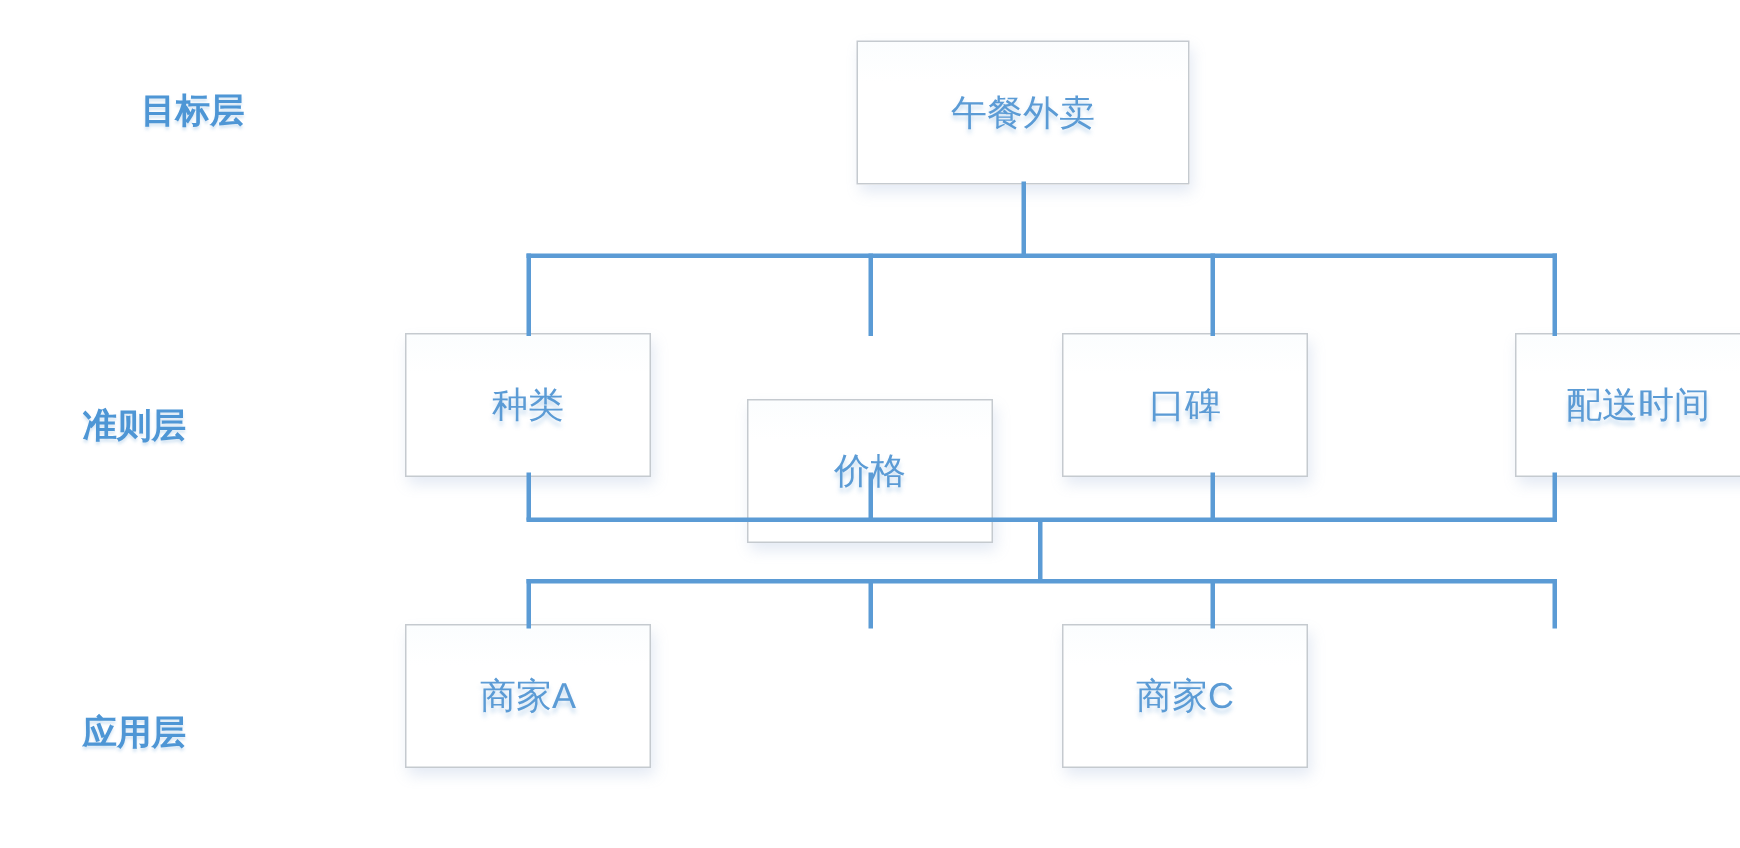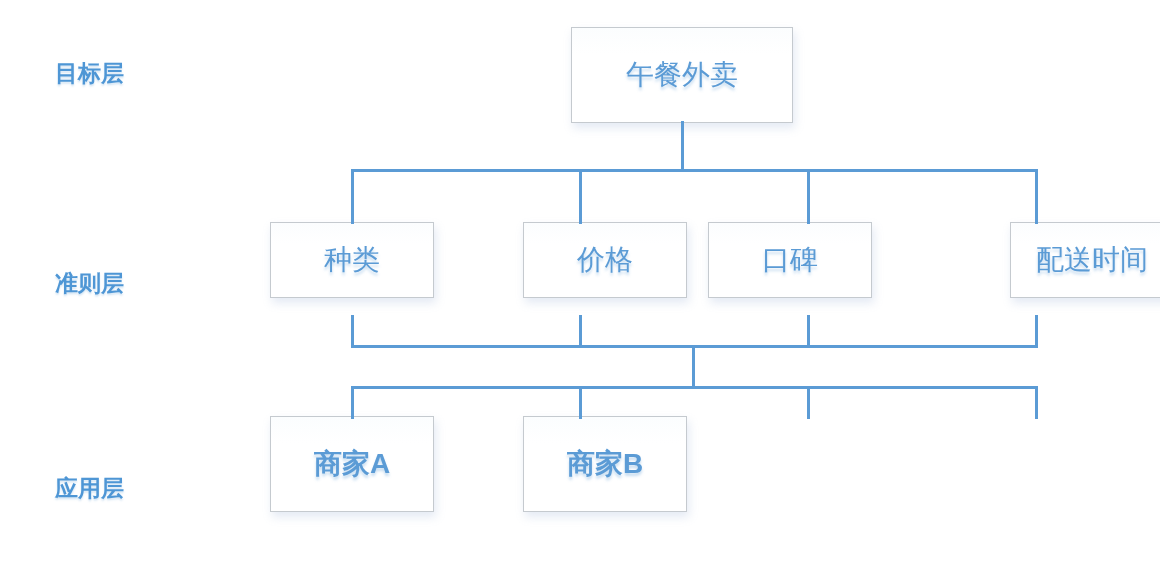--- a/index.html
+++ b/index.html
@@ -23,51 +23,51 @@
     text-shadow:0 2px 2px rgba(91,155,213,0.25);
     white-space:nowrap;
   }
   .node{
     position:absolute;
     box-sizing:border-box;
     background:linear-gradient(180deg,#fbfdfe 0%,#ffffff 28%);
     border:1px solid var(--box-border);
     box-shadow:2px 5px 9px rgba(130,160,205,0.22);
     display:flex;align-items:center;justify-content:center;
-    font-size:28px;font-weight:500;
+    font-size:24px;font-weight:500;
     color:var(--accent-blue);
     text-shadow:0 3px 3px rgba(91,155,213,0.35);
     white-space:nowrap;
   }
   .node.goal{left:571px;top:27px;width:222px;height:96px;}
-  .node.row-criteria{top:222px;width:164px;height:76px;}
-  .node.row-app{top:416px;width:164px;height:96px;font-weight:bold;}
-  .col-1{left:270px;} .col-2{left:523px;} .col-3{left:708px;} .col-4{left:1010px;}
+  .node.row-criteria{top:222px;width:164px;height:96px;}
+  .node.row-app{top:416px;width:164px;height:96px;}
+  .col-1{left:270px;} .col-2{left:498px;margin-top:44px;} .col-3{left:708px;} .col-4{left:1010px;}
   .line{position:absolute;background:var(--accent-blue);}
   .vline{width:3px;}
   .hline{height:3px;}
 </style>
 </head>
 <body>
 
 <div class="canvas">
 
-  <div class="layer-label" style="top:56px;">目标层</div>
+  <div class="layer-label" style="top:56px;margin-left:39px;">目标层</div>
   <div class="layer-label" style="top:266px;">准则层</div>
   <div class="layer-label" style="top:471px;">应用层</div>
 
   <div class="node goal">午餐外卖</div>
 
   <div class="node row-criteria col-1">种类</div>
   <div class="node row-criteria col-2">价格</div>
   <div class="node row-criteria col-3">口碑</div>
   <div class="node row-criteria col-4">配送时间</div>
 
   <div class="node row-app col-1">商家A</div>
-  <div class="node row-app col-2">商家B</div>
+  <div class="node row-app col-3">商家C</div>
 
   <div class="line vline" style="left:680.5px;top:121px;height:50px;"></div>
   <div class="line hline" style="left:350.5px;top:169px;width:687px;"></div>
   <div class="line vline" style="left:350.5px;top:169px;height:55px;"></div>
   <div class="line vline" style="left:578.5px;top:169px;height:55px;"></div>
   <div class="line vline" style="left:806.5px;top:169px;height:55px;"></div>
   <div class="line vline" style="left:1034.5px;top:169px;height:55px;"></div>
 
   <div class="line vline" style="left:350.5px;top:315px;height:32px;"></div>
   <div class="line vline" style="left:578.5px;top:315px;height:32px;"></div>

